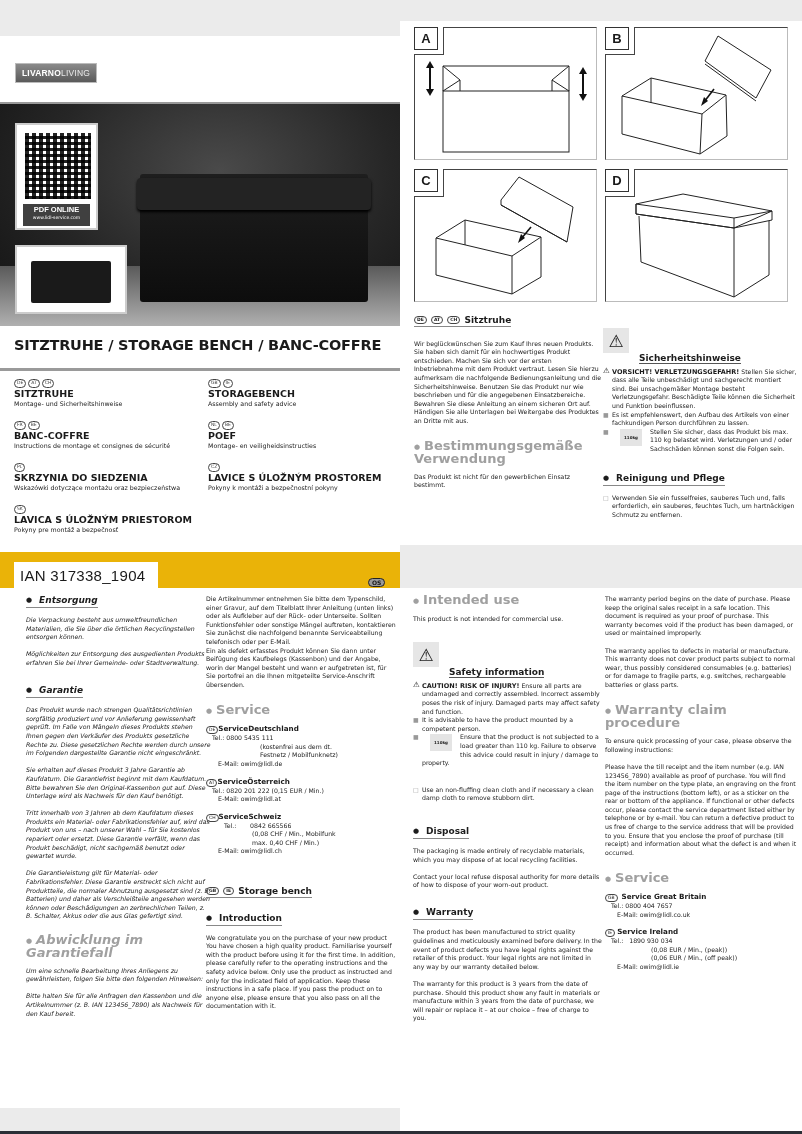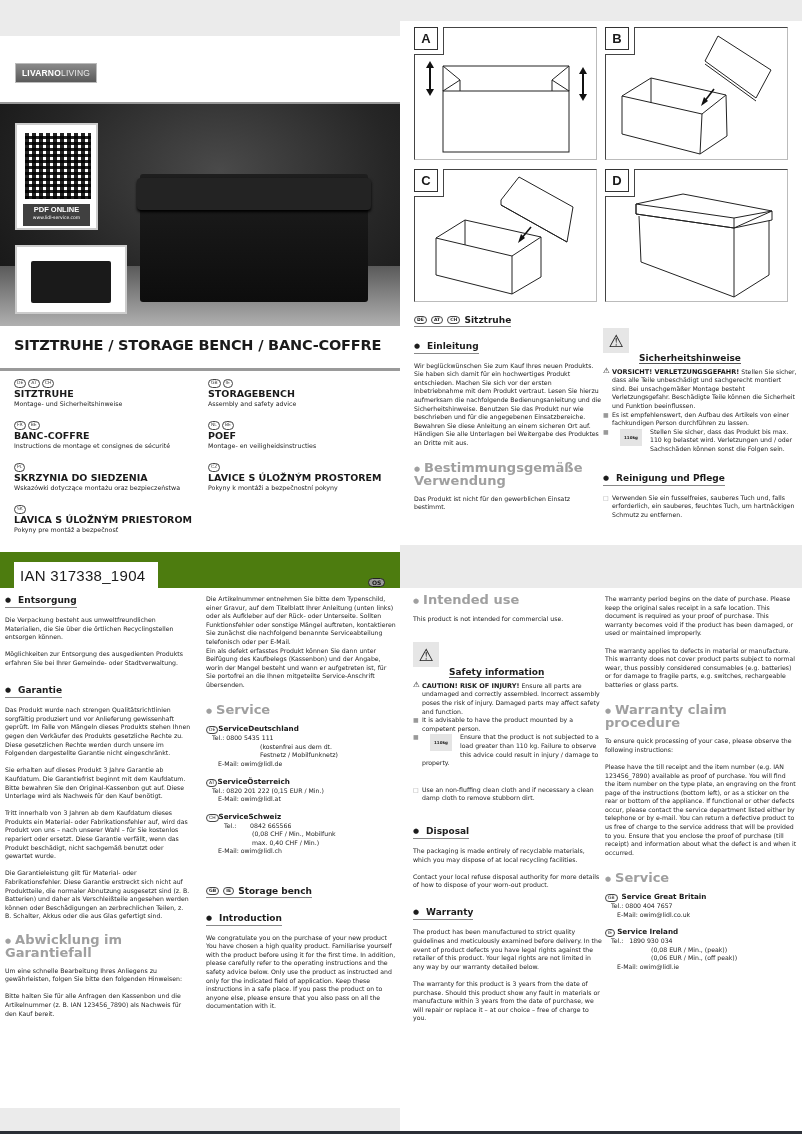--- a/index.html
+++ b/index.html
@@ -31,21 +31,21 @@
   .thumb .b { position: absolute; left: 14px; top: 14px; width: 80px; height: 42px; background: #1a1a1a; border-radius: 2px; }
 
   .cover-title { position: absolute; left: 14px; top: 301px; font-size: 14.5px; font-weight: bold; letter-spacing: -0.2px; font-family: "DejaVu Sans", sans-serif; }
   .cover-rule { position: absolute; left: 0; top: 332px; width: 400px; height: 3px; background: #9a9a9a; }
   .langs { position: absolute; left: 14px; top: 343px; width: 380px; }
   .lang { position: absolute; width: 190px; }
   .lang .flags { font-size: 5px; color: #444; height: 9px; display: flex; gap: 2px; }
   .flag { display: inline-block; border: 0.8px solid #444; border-radius: 5px; padding: 0 2px; font-size: 4.5px; line-height: 6px; }
   .lang .name { font-size: 9.5px; font-weight: bold; line-height: 12px; font-family: "DejaVu Sans", sans-serif; white-space: nowrap; }
   .lang .desc { font-size: 6.3px; line-height: 8px; color: #222; white-space: nowrap; }
-  .ian-bar { position: absolute; left: 0; top: 516px; width: 262px; height: 52px; background: #4d7c0f; width: 400px; text-decoration: underline; }
+  .ian-bar { position: absolute; left: 0; top: 516px; width: 262px; height: 52px; background: #eab308; width: 400px; text-decoration: underline; }
   .ian-box { position: absolute; left: 14px; top: 10px; width: 144px; height: 27px; background: #fff; font-size: 15px; font-family: "Liberation Sans", sans-serif; display: flex; align-items: center; padding-left: 6px; letter-spacing: 0.3px; }
   .os-badge { position: absolute; left: 368px; top: 26px; font-size: 6px; border: 1px solid #222; border-radius: 6px; padding: 0 3px; font-weight: bold; background: #9a9a9a; }
 
   
   .panel { position: absolute; width: 183px; height: 133px; border: 1.2px solid #444; border-right-color: #bbb; border-bottom-color: #bbb; background: #fff; }
   .panel .lbl { position: absolute; left: -1px; top: -1px; width: 24px; height: 23px; border: 1.2px solid #333; background: #fff; font-family: "Liberation Sans", sans-serif; font-size: 13px; font-weight: bold; display: flex; align-items: center; justify-content: center; }
   .panel .lblwrap { position: absolute; left: -1px; top: -1px; width: 30px; height: 28px; background: #fff; border-right: 1.2px solid #444; border-bottom: 1.2px solid #444; }
   .panel svg { position: absolute; left: 0; top: 0; }
   #panel-a { left: 14px; top: 27px; }
   #panel-b { left: 205px; top: 27px; }
@@ -235,21 +235,20 @@
     <div class="lbl">D</div>
   </div>
 
   <div class="col" style="left:14px; top:316px; width:188px;">
     <div class="h-lang" style="margin-bottom:13px">
       <span class="flag">DE</span>
       <span class="flag">AT</span>
       <span class="flag">CH</span>
       <span>Sitztruhe</span>
     </div>
-    <div><span class="h-sec">Einleitung</span></div>
     <p>Wir beglückwünschen Sie zum Kauf Ihres neuen Produkts. Sie haben sich damit für ein hochwertiges Produkt entschieden. Machen Sie sich vor der ersten Inbetriebnahme mit dem Produkt vertraut. Lesen Sie hierzu aufmerksam die nachfolgende Bedienungsanleitung und die Sicherheitshinweise. Benutzen Sie das Produkt nur wie beschrieben und für die angegebenen Einsatzbereiche. Bewahren Sie diese Anleitung an einem sicheren Ort auf. Händigen Sie alle Unterlagen bei Weitergabe des Produktes an Dritte mit aus.</p>
     <div class="h-gray" style="margin-top:14px">Bestimmungsgemäße Verwendung</div>
     <p>Das Produkt ist nicht für den gewerblichen Einsatz bestimmt.</p>
   </div>
 
   <div class="col" style="left:203px; top:318px; width:194px;">
     <div class="safety-head">
       <div class="warn-box">⚠</div>
       <span class="t">Sicherheitshinweise</span>
     </div>
@@ -259,21 +258,21 @@
     </div>
     <div class="bullet"><span class="m">■</span><span>Es ist empfehlenswert, den Aufbau des Artikels von einer fachkundigen Person durchführen zu lassen.</span></div>
     <div class="bullet"><span class="m">■</span><span class="kg">110kg</span><span>Stellen Sie sicher, dass das Produkt bis max. 110 kg belastet wird. Verletzungen und / oder Sachschäden können sonst die Folgen sein.</span></div>
     <div style="clear:both; height:18px"></div>
     <div><span class="h-sec">Reinigung und Pflege</span></div>
     <div class="bullet"><span class="m">□</span><span>Verwenden Sie ein fusselfreies, sauberes Tuch und, falls erforderlich, ein sauberes, feuchtes Tuch, um hartnäckigen Schmutz zu entfernen.</span></div>
   </div>
 </div>
 
 <div class="page" id="p-b1">
-  <div class="col" style="left:5px; top:6px; width:186px;">
+  <div class="col" style="left:26px; top:6px; width:186px;font-style:italic;">
     <div><span class="h-sec">Entsorgung</span></div>
     <p>Die Verpackung besteht aus umweltfreundlichen Materialien, die Sie über die örtlichen Recyclingstellen entsorgen können.</p>
     <p> Möglichkeiten zur Entsorgung des ausgedienten Produkts erfahren Sie bei Ihrer Gemeinde- oder Stadtverwaltung.</p>
     <div style="height:8px"></div>
     <div><span class="h-sec">Garantie</span></div>
     <p>Das Produkt wurde nach strengen Qualitätsrichtlinien sorgfältig produziert und vor Anlieferung gewissenhaft geprüft. Im Falle von Mängeln dieses Produkts stehen Ihnen gegen den Verkäufer des Produkts gesetzliche Rechte zu. Diese gesetzlichen Rechte werden durch unsere im Folgenden dargestellte Garantie nicht eingeschränkt.</p>
     <p>Sie erhalten auf dieses Produkt 3 Jahre Garantie ab Kaufdatum. Die Garantiefrist beginnt mit dem Kaufdatum. Bitte bewahren Sie den Original-Kassenbon gut auf. Diese Unterlage wird als Nachweis für den Kauf benötigt.</p>
     <p>Tritt innerhalb von 3 Jahren ab dem Kaufdatum dieses Produkts ein Material- oder Fabrikationsfehler auf, wird das Produkt von uns – nach unserer Wahl – für Sie kostenlos repariert oder ersetzt. Diese Garantie verfällt, wenn das Produkt beschädigt, nicht sachgemäß benutzt oder gewartet wurde.</p>
     <p>Die Garantieleistung gilt für Material- oder Fabrikationsfehler. Diese Garantie erstreckt sich nicht auf Produktteile, die normaler Abnutzung ausgesetzt sind (z. B. Batterien) und daher als Verschleißteile angesehen werden können oder Beschädigungen an zerbrechlichen Teilen, z. B. Schalter, Akkus oder die aus Glas gefertigt sind.</p>
     <div style="height:4px"></div>

